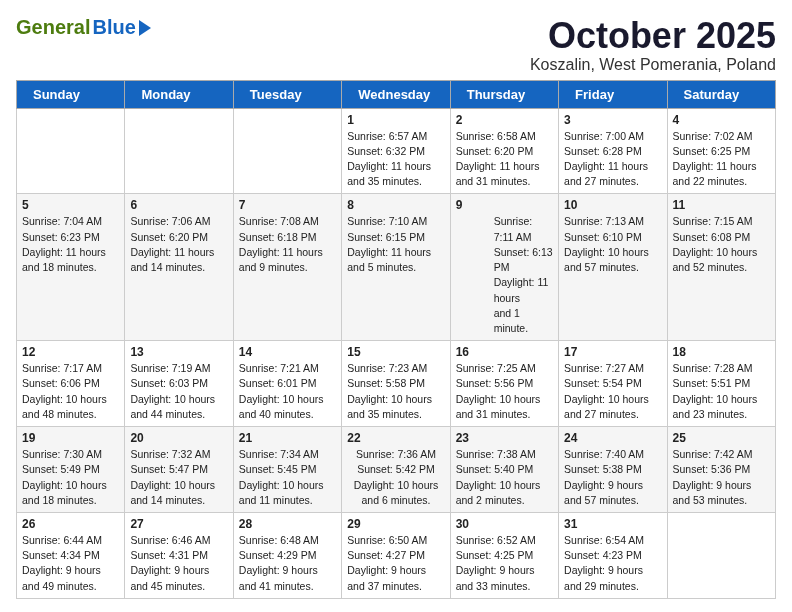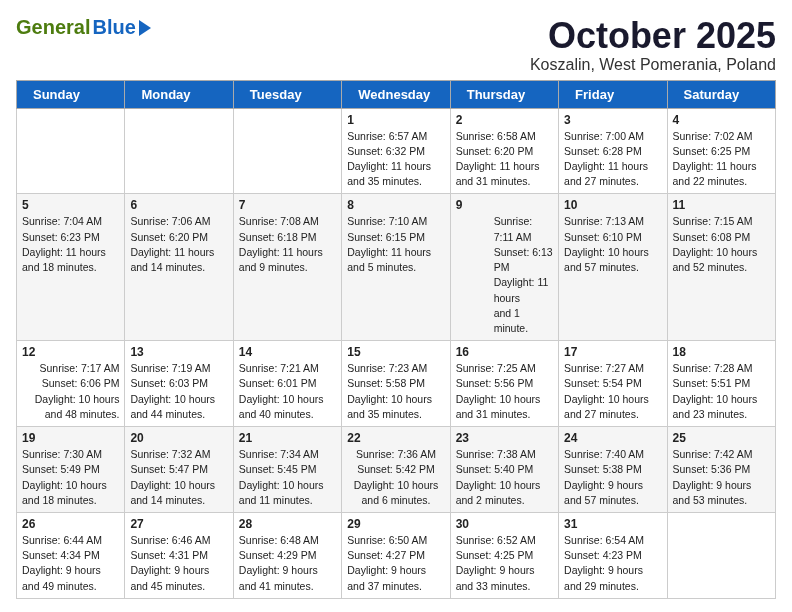--- a/index.html
+++ b/index.html
@@ -202,21 +202,21 @@
           <div class="day-number">11</div>
           <div class="day-info" style="white-space: pre-line;">Sunrise: 7:15 AM
 Sunset: 6:08 PM
 Daylight: 10 hours
 and 52 minutes.</div>
         </td>
       </tr>
       <tr>
         <td>
           <div class="day-number">12</div>
-          <div class="day-info" style="white-space: pre-line; text-align: right;">Sunrise: 7:17 AM
+          <div class="day-info" style="white-space: pre-line;">Sunrise: 7:17 AM
 Sunset: 6:06 PM
 Daylight: 10 hours
 and 48 minutes.</div>
         </td>
         <td>
           <div class="day-number">13</div>
           <div class="day-info" style="white-space: pre-line;">Sunrise: 7:19 AM
 Sunset: 6:03 PM
 Daylight: 10 hours
 and 44 minutes.</div>

